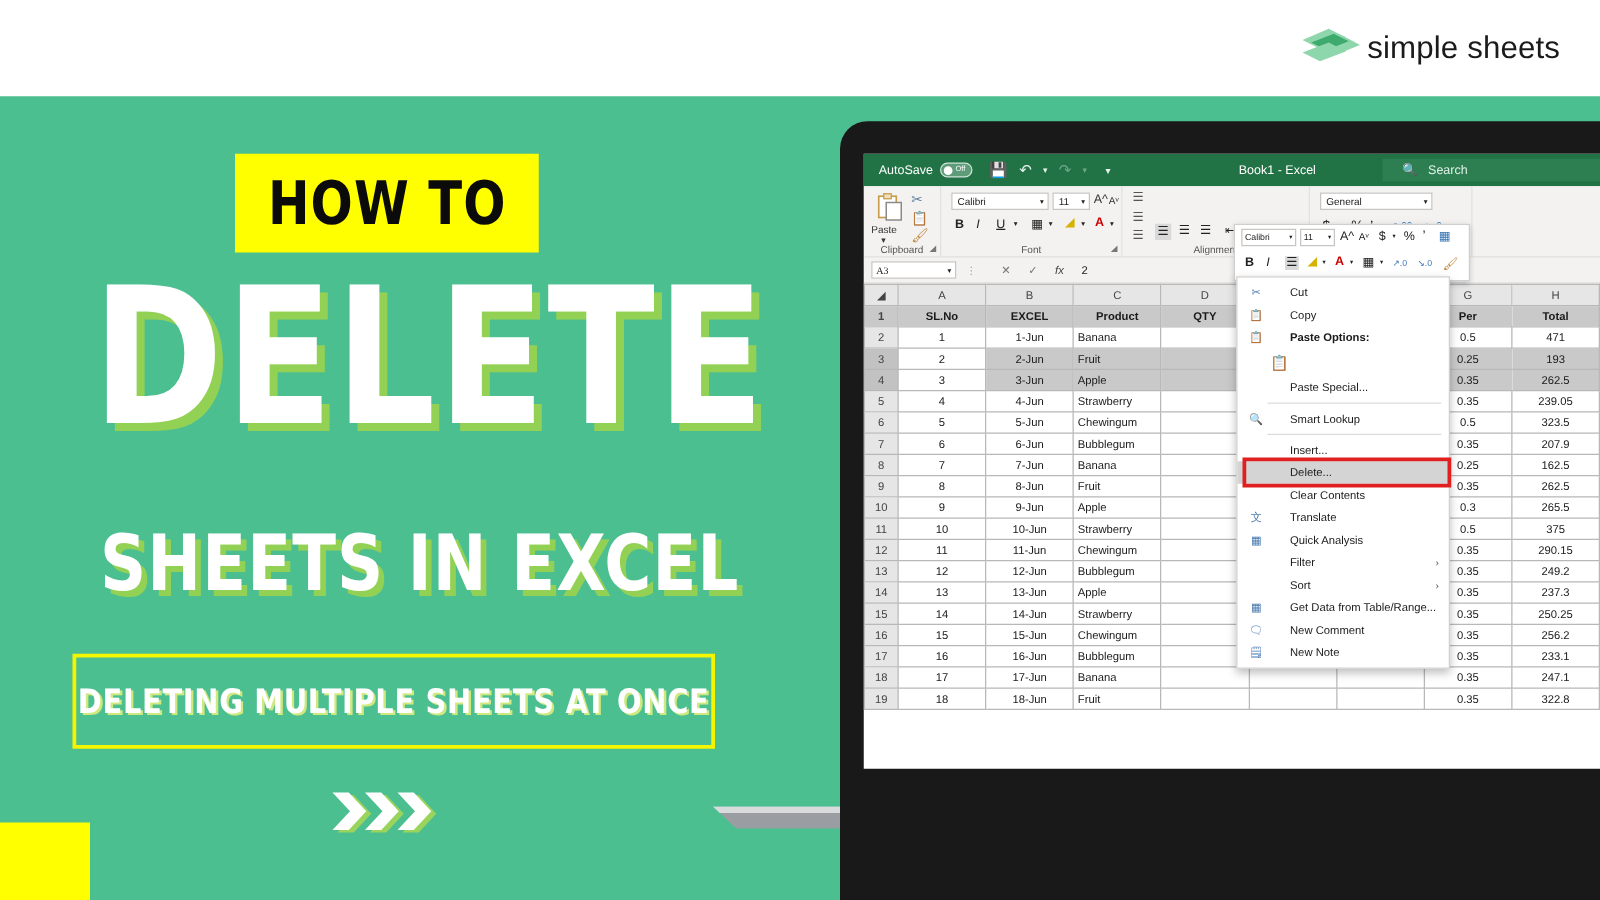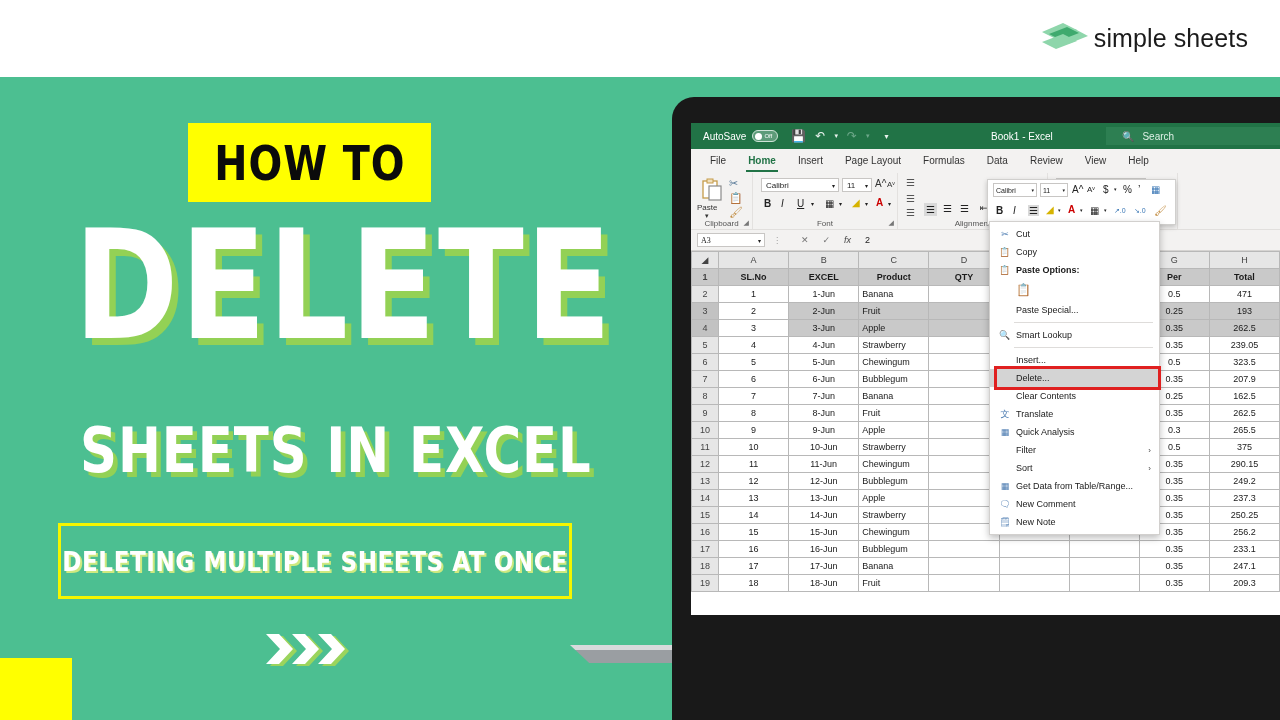--- a/index.html
+++ b/index.html
@@ -136,21 +136,21 @@
     font-size:7px;display:flex;align-items:center;justify-content:space-between;padding:0 2px;box-sizing:border-box;color:#222;}
   .mt-ic{position:absolute;font-size:10px;color:#222;}
   
   .ctx{
     position:absolute;left:298px;top:98px;width:169px;background:#fff;
     border:1px solid #d2d0ce;box-shadow:0 3px 7px rgba(0,0,0,.26);z-index:40;
     font-size:9px;color:#1a1a1a;padding:3px 0;
   }
   .ctx-item{height:18px;display:flex;align-items:center;padding-left:6px;position:relative;}
   .ctx-ic{width:18px;display:inline-flex;justify-content:center;align-items:center;font-size:9px;}
-  .ctx-lbl{margin-left:2px;}
+  .ctx-lbl{margin-left:18px;}
   .ctx-item.bold .ctx-lbl{font-weight:700;}
   .ctx-item.hl{background:#d4d4d4;}
   .ctx-sep{height:1px;background:#dedcda;margin:3px 6px 3px 24px;}
   .ctx-arrow{position:absolute;right:8px;font-size:8px;color:#444;}
   .ctx-pasteicon{height:22px;display:flex;align-items:center;padding-left:26px;}
   .redbox{position:absolute;left:4px;right:-2px;top:-3px;height:24px;border:3px solid #e02020;box-sizing:border-box;}
 </style>
 </head>
 <body>
 
@@ -216,31 +216,20 @@
         <span style="font-size:7px;color:#6ea88a">▾</span>
         <span style="font-size:8px;margin-left:6px">▾</span>
       </div>
       <div class="xl-doc-title">Book1  -  Excel</div>
       <div class="xl-search">
         <span>🔍</span>
         <span>Search</span>
       </div>
     </div>
 
-    <div class="xl-tabs">
-      <span class="xl-tab">File</span>
-      <span class="xl-tab active">Home</span>
-      <span class="xl-tab">Insert</span>
-      <span class="xl-tab">Page Layout</span>
-      <span class="xl-tab">Formulas</span>
-      <span class="xl-tab">Data</span>
-      <span class="xl-tab">Review</span>
-      <span class="xl-tab">View</span>
-      <span class="xl-tab">Help</span>
-    </div>
 
     <div class="xl-ribbon">
 
       <div class="grp g-clip">
         <span class="paste-ic">
           <svg width="22" height="24" viewBox="0 0 22 24">
             <rect x="2" y="3" width="14" height="17" fill="#fff" stroke="#c59b4a" stroke-width="1.3"></rect>
             <rect x="6" y="1" width="6" height="4" fill="#f1e0bd" stroke="#c59b4a" stroke-width="1"></rect>
             <rect x="8" y="8" width="12" height="14" fill="#fff" stroke="#8a8a8a" stroke-width="1.2"></rect>
           </svg>
@@ -539,21 +528,21 @@
             </tr>
             <tr>
               <td class="rowhead">19</td>
               <td class="c-a">18</td>
               <td class="c-b">18-Jun</td>
               <td class="c-c">Fruit</td>
               <td class="c-d"></td>
               <td class="c-e"></td>
               <td class="c-f"></td>
               <td class="c-g">0.35</td>
-              <td class="c-h">209.3</td>
+              <td class="c-h">322.8</td>
             </tr>
           </tbody>
       </table>
     </div>
 
     <div class="mini-toolbar">
       <div class="mt-row">
         <span class="mt-fontname">
           <span>Calibri</span>
           <span style="font-size:5px">▾</span>

